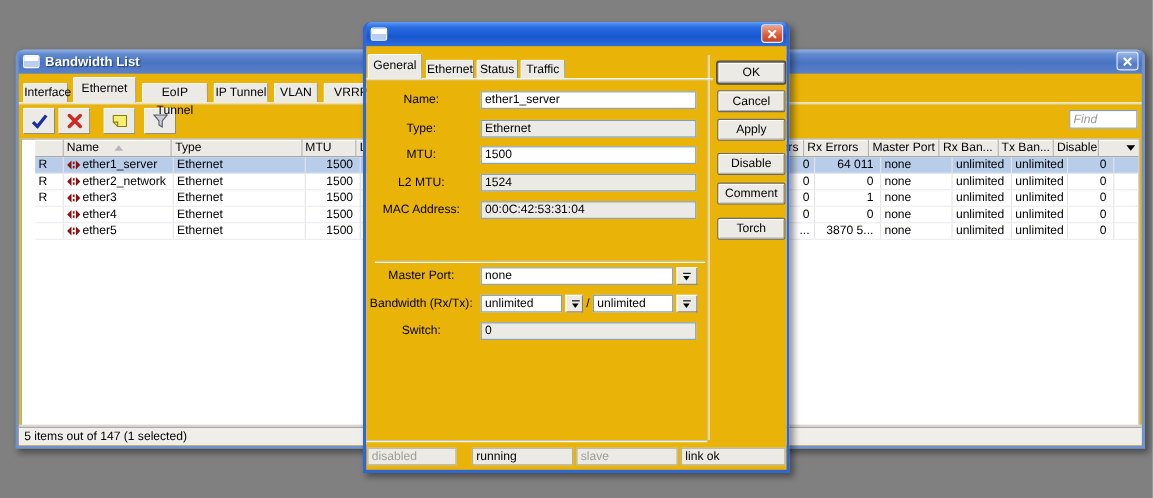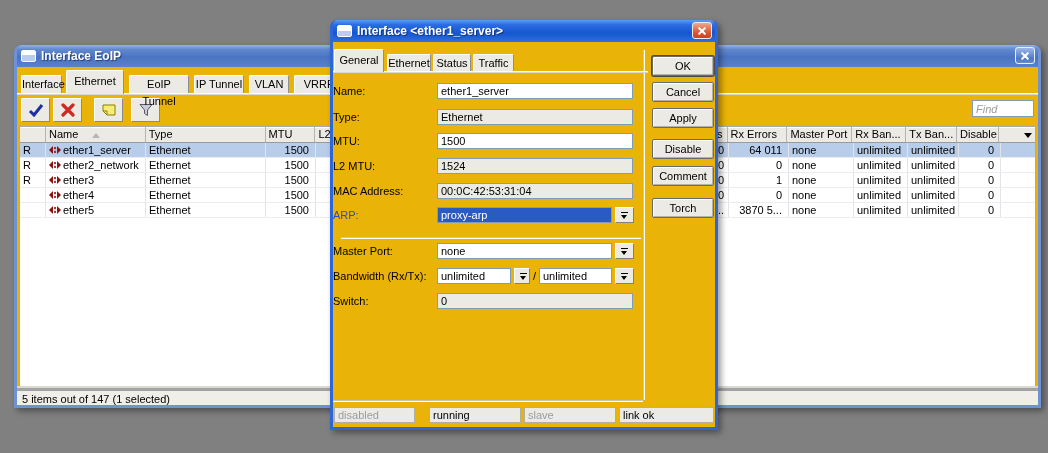--- a/index.html
+++ b/index.html
@@ -45,21 +45,21 @@
 
   
   .toolbtn { position:absolute; top:31px; width:29px; height:24px; background:#ebeae5;
              border:1px solid; border-color:#fff #8a8a8a #8a8a8a #fff; border-radius:1px;
              display:flex; align-items:center; justify-content:center; cursor:pointer; }
   .findbox { position:absolute; top:33px; left:955px; width:62px; height:17px;
              border:1px solid #7f9db9; background:#fff; font:11px "Liberation Sans",sans-serif; padding:0 3px; }
   .findbox::placeholder { font-style:italic; color:#9a9a9a; }
 
   .grid { position:absolute; left:2px; top:59px; width:1017px; height:262px;
-          background:#fff; border:1px solid #a7a9ac; }
+          background:#fff; border:1px solid #a7a9ac;padding-left:12px; }
   .gh { display:flex; height:16px; background:#ebeae5; border-bottom:1px solid #9a9a9a; }
   .gh .hc { line-height:15px; padding:0 3px; border-right:1px solid #b4b4b4;
             box-shadow:inset 0 1px 0 #fff; white-space:nowrap; overflow:hidden; cursor:pointer; }
   .gr { display:flex; height:15px; line-height:14px; border-bottom:1px solid #ececf0; cursor:pointer; }
   .gr .gc { padding:0 3px; border-right:1px solid #e4e4e8; white-space:nowrap; overflow:hidden; }
   .gr.selected { background:#b8cde9; }
   .c-flag{width:26px} .c-name{width:100px} .c-type{width:120px}
   .c-mtu{width:50px;text-align:right;padding-right:6px!important}
   .c-l2{width:60px}
   .c-txe{width:353px;text-align:right;padding-right:4px!important}
@@ -67,25 +67,25 @@
   .c-mp{width:65px} .c-rxb{width:54px} .c-txb{width:51px}
   .c-sw{width:42px;text-align:right;padding-right:6px!important}
   .c-fill{width:17px;border-right:none!important} .c-dd{width:19px;border-right:none!important}
   .c-rest{flex:1;border-right:none!important}
   .namecell{display:flex;align-items:center;gap:2px}
   .sortasc{display:inline-block;width:0;height:0;margin-left:14px;
            border-left:4px solid transparent;border-right:4px solid transparent;border-bottom:5px solid #b6b6b6;}
   .hdd{display:inline-block;width:0;height:0;margin:5px 0 0 5px;
        border-left:4px solid transparent;border-right:4px solid transparent;border-top:5px solid #000;}
   .lstatus { position:absolute; left:0; right:0; bottom:0; height:17px; background:#efeee9;
-             border-top:3px solid #a3a3a3; box-shadow:0 -2px 0 #d9d8d1; line-height:16px; padding-left:5px; }
+             border-top:1px solid #a3a3a3; box-shadow:0 -2px 0 #d9d8d1; line-height:16px; padding-left:5px; }
 
   
   .frow { position:absolute; left:0; width:315px; height:16px; }
-  .flabel { position:absolute; left:0; top:0; width:100px; text-align:left; line-height:16px; white-space:nowrap; }
+  .flabel { position:absolute; left:0; top:0; width:100px; text-align:center; line-height:16px; white-space:nowrap; }
   .flabel.blue { color:#2b50ad; }
   .tin { position:absolute; top:0; height:16px; border:1px solid #7f9db9; background:#fff;
          font:11px "Liberation Sans",sans-serif; padding:0 3px; }
   .tin.ro { background:#ebeae5; }
   .combo { position:absolute; top:0; height:16px; border:1px solid #7f9db9; background:#fff;
            line-height:14px; padding:0 3px; white-space:nowrap; overflow:hidden; }
   .combo.sel { background:#2a5bc4; color:#fff; }
   .cmbbtn { position:absolute; top:0; width:19px; height:16px; background:#ebeae5;
             border:1px solid; border-color:#fff #808080 #808080 #fff; cursor:pointer; }
   .cmbbtn::before { content:""; position:absolute; left:5px; top:4px; width:7px; height:1px; background:#000; }
@@ -101,21 +101,21 @@
   .dstatus { position:absolute; top:365px; height:16px; border:1px solid #b2aea2;
              line-height:14px; padding:0 3px; background:#ebeae5; white-space:nowrap; overflow:hidden; }
   .dstatus.dim { color:#9e9d95; }
 </style>
 </head>
 <body>
 
 <div class="win" id="list-window">
   <div class="titlebar">
     <span class="winicon"></span>
-    <span class="title">Interface EoIP</span>
+    <span class="title">Bandwidth List</span>
     <span class="closebtn"></span>
   </div>
   <div class="content">
     <div class="tabline" style="top:26px"></div>
     <div class="tab" style="left:4px;top:8px;width:41px;height:18px">Interface</div>
     <div class="tab active" style="left:49px;top:3px;width:58px;height:24px">Ethernet</div>
     <div class="tab" style="left:112px;top:8px;width:60px;height:18px">EoIP Tunnel</div>
     <div class="tab" style="left:177px;top:8px;width:50px;height:18px">IP Tunnel</div>
     <div class="tab" style="left:232px;top:8px;width:40px;height:18px">VLAN</div>
     <div class="tab" style="left:277px;top:8px;width:50px;height:18px">VRRP</div>
@@ -276,21 +276,20 @@
       </div>
     </div>
 
     <div class="lstatus">5 items out of 147 (1 selected)</div>
   </div>
 </div>
 
 <div class="win" id="dialog-window">
   <div class="titlebar">
     <span class="winicon"></span>
-    <span class="title">Interface &lt;ether1_server&gt;</span>
     <span class="closebtn"></span>
   </div>
   <div class="content">
     <div class="tabline" style="top:29px;right:67px"></div>
     <div class="tab active" style="left:1px;top:7px;width:50px;height:23px">General</div>
     <div class="tab" style="left:54px;top:12px;width:44px;height:17px">Ethernet</div>
     <div class="tab" style="left:100px;top:12px;width:38px;height:17px">Status</div>
     <div class="tab" style="left:140px;top:12px;width:41px;height:17px">Traffic</div>
 
     <div class="frow" style="top:41px">
@@ -306,25 +305,20 @@
       <input class="tin" style="left: 104px; width: 196px;" value="1500">
     </div>
     <div class="frow" style="top:116px">
       <span class="flabel">L2 MTU:</span>
       <input class="tin ro" style="left: 104px; width: 196px;" readonly="" value="1524">
     </div>
     <div class="frow" style="top:141px">
       <span class="flabel">MAC Address:</span>
       <input class="tin ro" style="left: 104px; width: 196px;" readonly="" value="00:0C:42:53:31:04">
     </div>
-    <div class="frow" style="top:165px">
-      <span class="flabel blue">ARP:</span>
-      <div class="combo sel" style="left:104px;width:175px">proxy-arp</div>
-      <div class="cmbbtn" style="left:282px"></div>
-    </div>
 
     <div class="hsep" style="top:195px;left:8px;width:300px"></div>
 
     <div class="frow" style="top:201px">
       <span class="flabel">Master Port:</span>
       <div class="combo" style="left:104px;width:175px">none</div>
       <div class="cmbbtn" style="left:282px"></div>
     </div>
     <div class="frow" style="top:226px">
       <span class="flabel">Bandwidth (Rx/Tx):</span>

